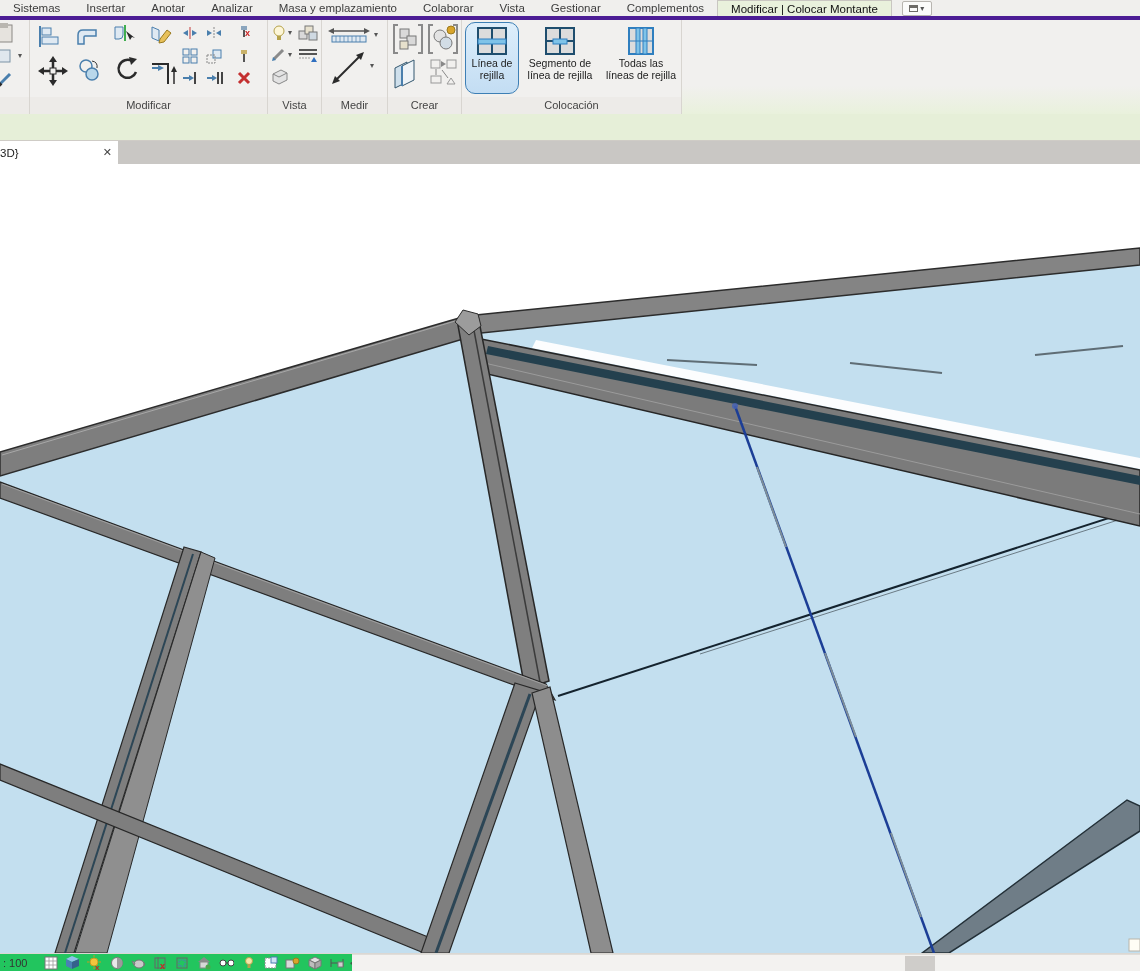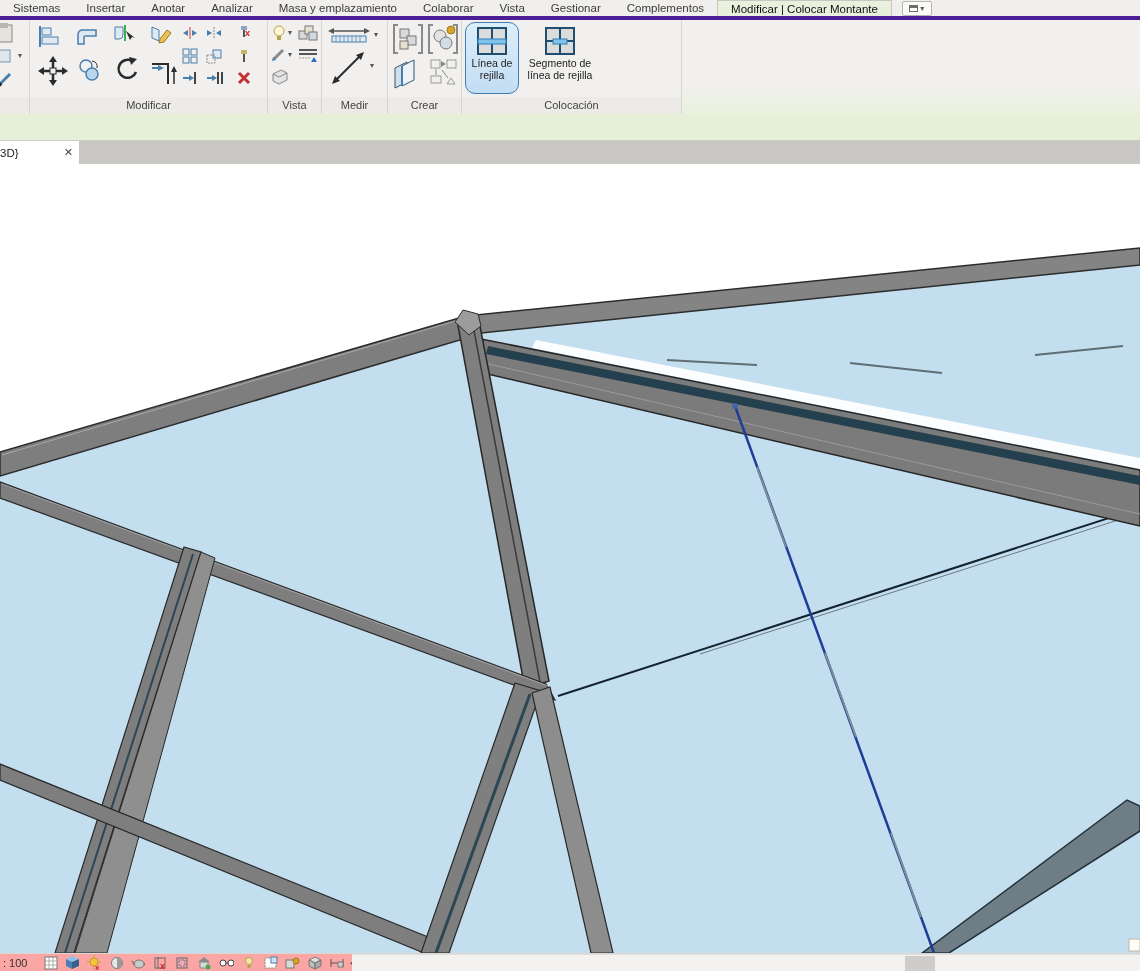--- a/index.html
+++ b/index.html
@@ -34,31 +34,31 @@
     display:flex; flex-direction:column; align-items:center; justify-content:flex-start; cursor:default; }
   .big-btn.selected { background:linear-gradient(#ddeefb,#c3ddf3); border-color:#3d7fb5; }
   .big-btn .blabel { font-size:10.5px; line-height:12px; color:#222; text-align:center; margin-top:1px; }
 
   
   .optionsbar { position:absolute; top:114px; left:0; right:0; height:27px;
     background:#e6efd8; border-bottom:1px solid #cfccc6; }
 
   
   .viewtabs { position:absolute; top:141px; left:0; right:0; height:23px; background:#c9c7c4; }
-  .viewtab { position:absolute; left:0; top:0; width:79px; height:23px; background:#ffffff;
+  .viewtab { position:absolute; left:0; top:0; width:118px; height:23px; background:#ffffff;
     display:flex; align-items:center; font-size:11.5px; color:#222; }
   .viewtab .vlabel { margin-left:0px; }
   .viewtab .vclose { position:absolute; right:6px; font-size:11px; color:#444; cursor:default; }
 
   
   .canvas { position:absolute; top:164px; left:0; width:1140px; height:789px; background:#c3dfef; }
   .canvas svg { display:block; }
 
   
-  .statusbar { position:absolute; top:953px; left:0; right:0; height:18px; background:#fca5a5;
+  .statusbar { position:absolute; top:953px; left:0; right:0; height:18px; background:#22c55e;
     border-top:1px solid #dbd8d3; display:flex; align-items:center; font-size:11px; color:#333; }
   .scale-label { margin-left:3px; width:32px; white-space:nowrap; }
   .sicons { display:flex; align-items:center; gap:7px; margin-left:8px; }
   .sicon { width:15px; height:15px; display:flex; align-items:center; justify-content:center; }
   .chev { margin-left:6px; font-size:11px; color:#444; }
   .hscroll { position:absolute; left:352px; right:0; top:0; bottom:0; background:#f3f2f0;
     border-top:1px solid #e0deda; }
   .hthumb { position:absolute; left:553px; top:1px; width:30px; height:16px; background:#cfcdca; }
 
   .stub { position:absolute; }
@@ -291,20 +291,29 @@
         </div>
         <div class="big-btn" style="left:59px;width:78px">
           <svg width="34" height="30" style="margin-top:3px">
               <rect x="3" y="2" width="28" height="26" fill="#dcdcdc" stroke="#1f4e6e" stroke-width="2"></rect>
               <line x1="17" y1="2" x2="17" y2="28" stroke="#1f4e6e" stroke-width="2"></line>
               <line x1="3" y1="15" x2="31" y2="15" stroke="#1f4e6e" stroke-width="2"></line>
               <rect x="10" y="13" width="14" height="5" fill="#7fc3e8" stroke="#2f7fbf"></rect>
             </svg>
           <span class="blabel"><span>Segmento de</span><br><span>línea de rejilla</span></span>
         </div>
+        <div class="big-btn" style="left:139px;width:80px">
+          <svg width="34" height="30" style="margin-top:3px">
+              <rect x="5" y="2" width="24" height="26" fill="#dcdcdc" stroke="#2f7fbf" stroke-width="2"></rect>
+              <rect x="12" y="2" width="4" height="26" fill="#7fc3e8" stroke="#2f7fbf"></rect>
+              <rect x="19" y="2" width="4" height="26" fill="#7fc3e8" stroke="#2f7fbf"></rect>
+              <line x1="5" y1="15" x2="29" y2="15" stroke="#2f7fbf"></line>
+            </svg>
+          <span class="blabel"><span>Todas las</span><br><span>líneas de rejilla</span></span>
+        </div>
       </div>
       <div class="plabel">Colocación</div>
     </div>
 
     <div class="ribbon-rest"></div>
   </div>
 
   <div class="optionsbar"></div>
 
   <div class="viewtabs">

